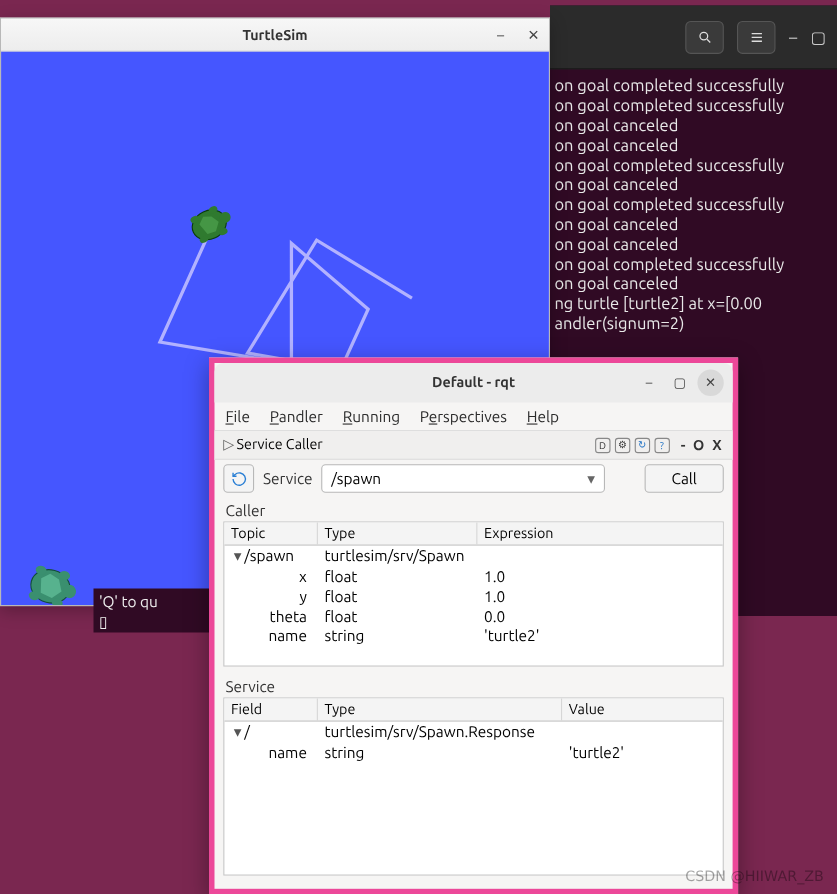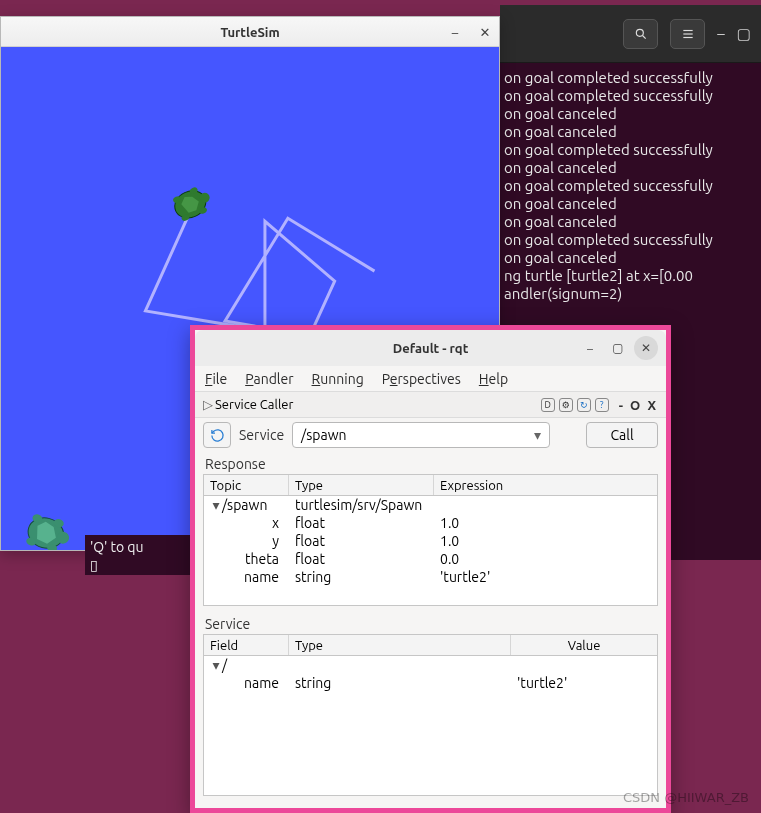--- a/index.html
+++ b/index.html
@@ -164,21 +164,21 @@
         </svg>
     </div>
     <span class="svc-label">Service</span>
     <div class="svc-select">
       <span>/spawn</span>
       <span style="color:#666;">▾</span>
     </div>
     <div class="call-btn">Call</div>
   </div>
 
-  <div class="section-label">Response</div>
+  <div class="section-label">Caller</div>
   <div class="tree" style="height:132px;">
     <div class="tree-head">
       <div class="c-topic">Topic</div>
       <div class="c-type">Type</div>
       <div class="c-expr" style="border-right:none;">Expression</div>
     </div>
     <div class="tree-body" id="request-body">
         <div class="tree-row">
   <div class="tcell c-topic"><span class="tree-toggle">▾</span>/spawn</div>
   <div class="tcell c-type">turtlesim/srv/Spawn</div>
@@ -205,25 +205,26 @@
     <div class="tcell c-expr">'turtle2'</div>
         </div>
       </div>
   </div>
 
   <div class="section-label">Service</div>
   <div class="tree" style="height:162px;">
     <div class="tree-head">
       <div class="c-field">Field</div>
       <div class="c-rtype">Type</div>
-      <div class="c-value" style="border-right:none;text-align:center;">Value</div>
+      <div class="c-value" style="border-right:none;">Value</div>
     </div>
     <div class="tree-body" id="response-body">
         <div class="tree-row">
   <div class="tcell c-field"><span class="tree-toggle">▾</span>/</div>
+  <div class="tcell c-rtype">turtlesim/srv/Spawn.Response</div>
   <div class="tcell c-value"></div>
         </div>
         <div class="tree-row">
     <div class="tcell c-field" style="text-align:right;padding-right:10px;">name</div>
     <div class="tcell c-rtype">string</div>
     <div class="tcell c-value">'turtle2'</div>
         </div>
       </div>
   </div>
 </div>

